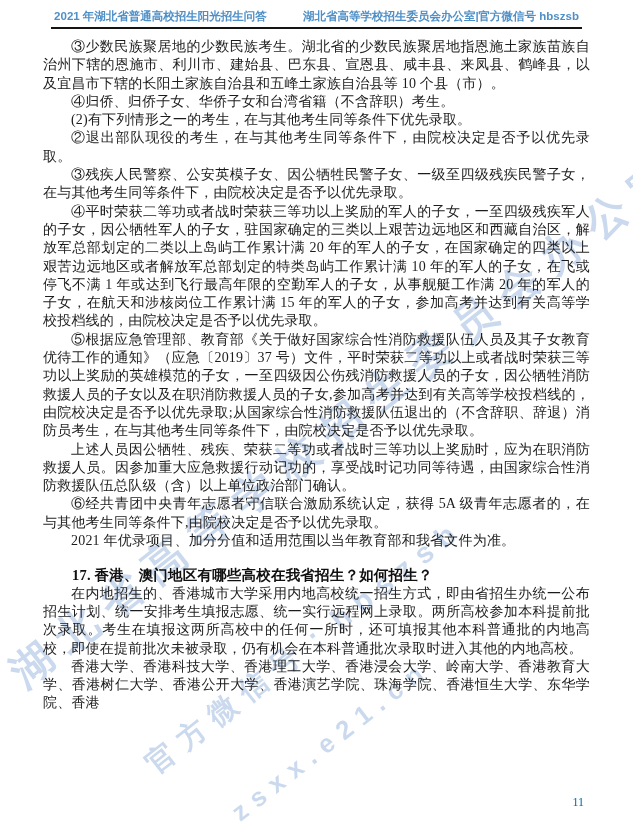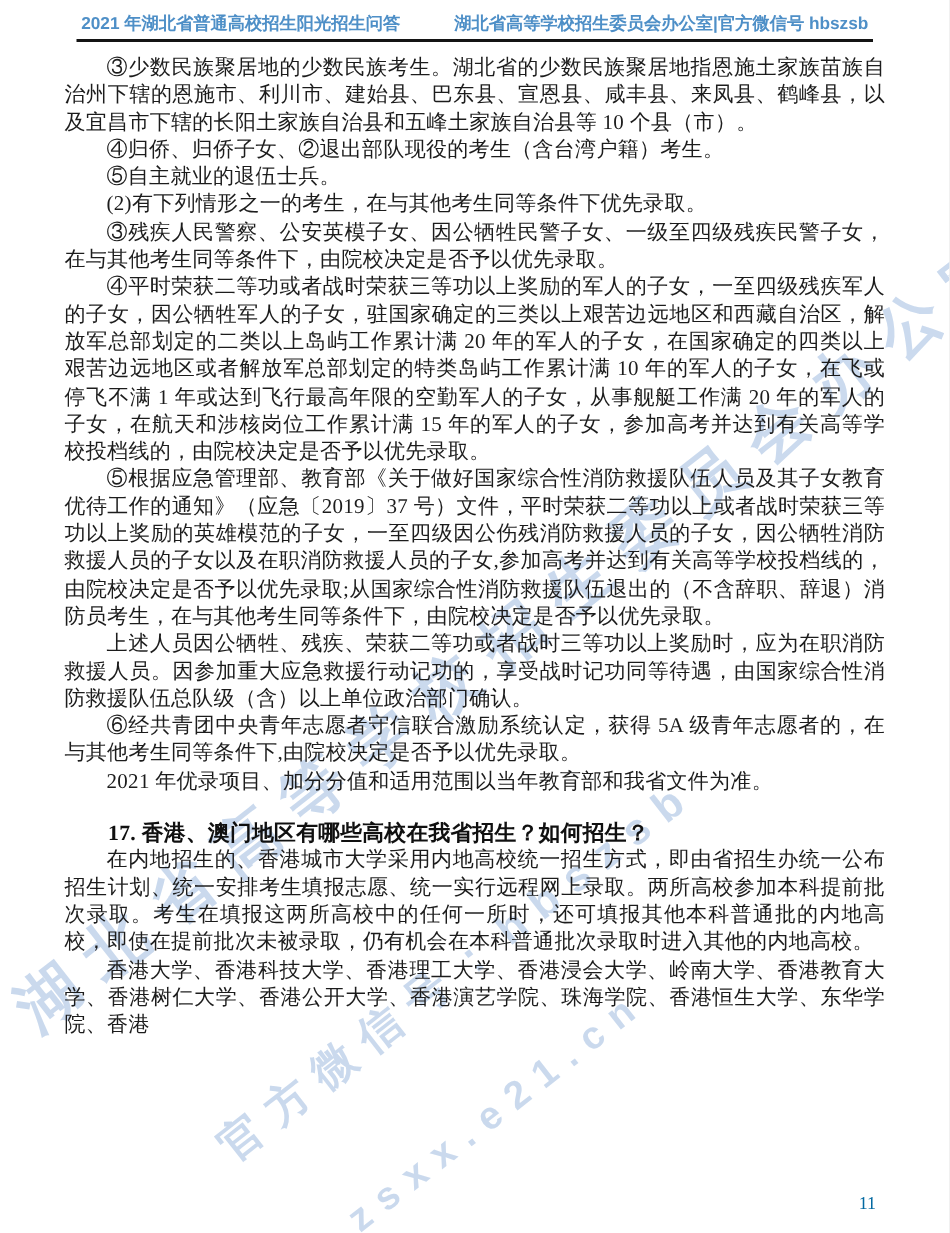--- a/index.html
+++ b/index.html
@@ -76,23 +76,23 @@
   </div>
 
   <div class="header-wrap">
     <div class="header-inner">
       <span>2021 年湖北省普通高校招生阳光招生问答</span><span class="header-right">湖北省高等学校招生委员会办公室|官方微信号 hbszsb</span>
     </div>
   </div>
 
   <main>
     <p>③少数民族聚居地的少数民族考生。湖北省的少数民族聚居地指恩施土家族苗族自治州下辖的恩施市、利川市、建始县、巴东县、宣恩县、咸丰县、来凤县、鹤峰县，以及宜昌市下辖的长阳土家族自治县和五峰土家族自治县等 10 个县（市）。</p>
-    <p>④归侨、归侨子女、②退出部队现役的考生（含台湾户籍）考生。</p>
-    <p>⑤自主就业的退伍士兵。</p>
+    <p>④归侨、归侨子女、华侨子女和台湾省籍（不含辞职）考生。</p>
     <p>(2)有下列情形之一的考生，在与其他考生同等条件下优先录取。</p>
+    <p>②退出部队现役的考生，在与其他考生同等条件下，由院校决定是否予以优先录取。</p>
     <p>③残疾人民警察、公安英模子女、因公牺牲民警子女、一级至四级残疾民警子女，在与其他考生同等条件下，由院校决定是否予以优先录取。</p>
     <p>④平时荣获二等功或者战时荣获三等功以上奖励的军人的子女，一至四级残疾军人的子女，因公牺牲军人的子女，驻国家确定的三类以上艰苦边远地区和西藏自治区，解放军总部划定的二类以上岛屿工作累计满 20 年的军人的子女，在国家确定的四类以上艰苦边远地区或者解放军总部划定的特类岛屿工作累计满 10 年的军人的子女，在飞或停飞不满 1 年或达到飞行最高年限的空勤军人的子女，从事舰艇工作满 20 年的军人的子女，在航天和涉核岗位工作累计满 15 年的军人的子女，参加高考并达到有关高等学校投档线的，由院校决定是否予以优先录取。</p>
     <p>⑤根据应急管理部、教育部《关于做好国家综合性消防救援队伍人员及其子女教育优待工作的通知》（应急〔2019〕37 号）文件，平时荣获二等功以上或者战时荣获三等功以上奖励的英雄模范的子女，一至四级因公伤残消防救援人员的子女，因公牺牲消防救援人员的子女以及在职消防救援人员的子女,参加高考并达到有关高等学校投档线的，由院校决定是否予以优先录取;从国家综合性消防救援队伍退出的（不含辞职、辞退）消防员考生，在与其他考生同等条件下，由院校决定是否予以优先录取。</p>
     <p>上述人员因公牺牲、残疾、荣获二等功或者战时三等功以上奖励时，应为在职消防救援人员。因参加重大应急救援行动记功的，享受战时记功同等待遇，由国家综合性消防救援队伍总队级（含）以上单位政治部门确认。</p>
     <p>⑥经共青团中央青年志愿者守信联合激励系统认定，获得 5A 级青年志愿者的，在与其他考生同等条件下,由院校决定是否予以优先录取。</p>
     <p>2021 年优录项目、加分分值和适用范围以当年教育部和我省文件为准。</p>
 
     <h2>17. 香港、澳门地区有哪些高校在我省招生？如何招生？</h2>
     <p>在内地招生的、香港城市大学采用内地高校统一招生方式，即由省招生办统一公布招生计划、统一安排考生填报志愿、统一实行远程网上录取。两所高校参加本科提前批次录取。考生在填报这两所高校中的任何一所时，还可填报其他本科普通批的内地高校，即使在提前批次未被录取，仍有机会在本科普通批次录取时进入其他的内地高校。</p>
     <p>香港大学、香港科技大学、香港理工大学、香港浸会大学、岭南大学、香港教育大学、香港树仁大学、香港公开大学、香港演艺学院、珠海学院、香港恒生大学、东华学院、香港</p>

